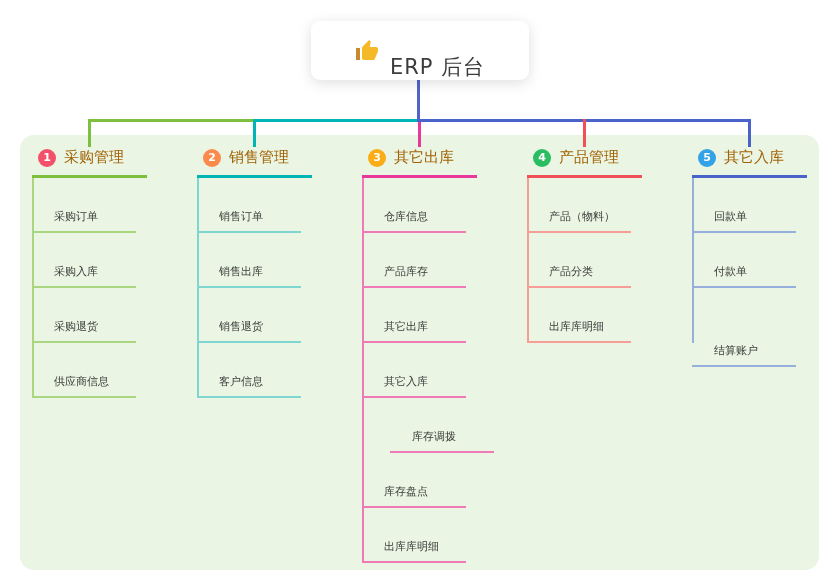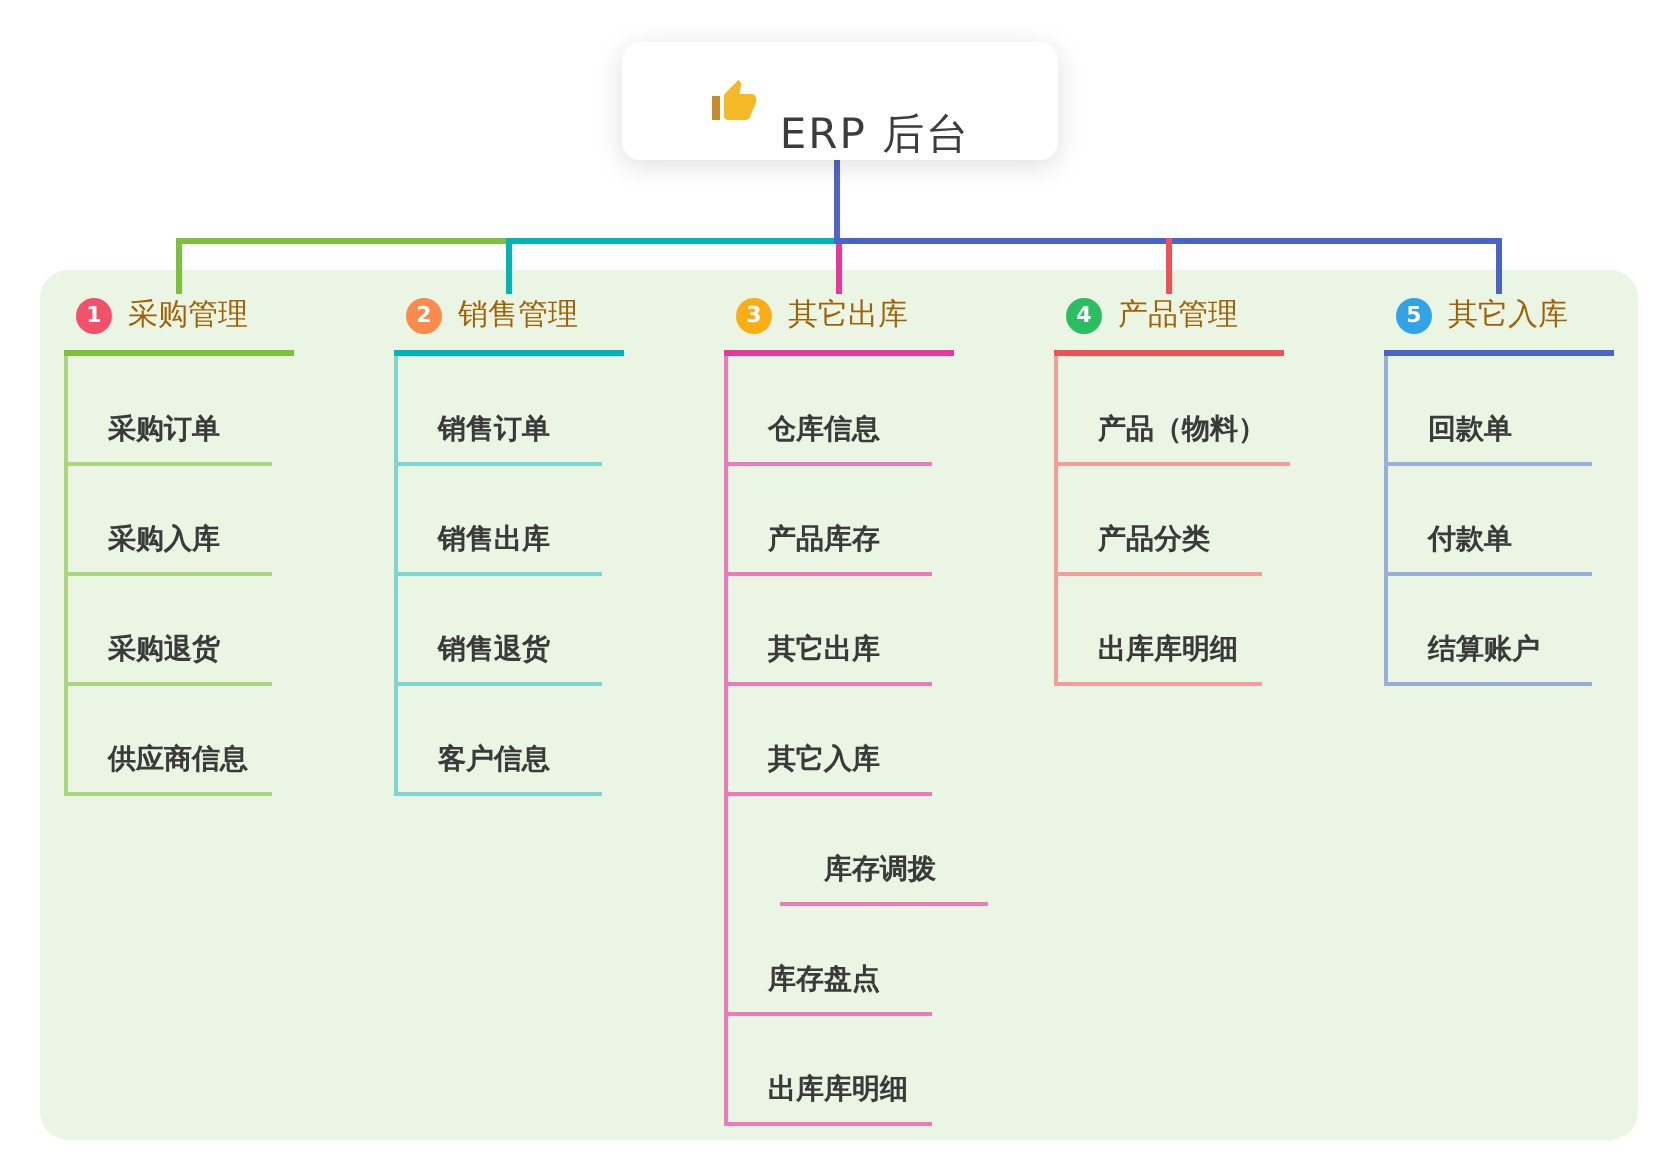--- a/index.html
+++ b/index.html
@@ -33,21 +33,21 @@
   }
   .branch-title-label { font-size:15px; color:#a16207; font-weight:500; white-space:nowrap; }
   .children { position:relative; }
   .trunk { position:absolute; left:0; top:0; width:2px; }
   .child {
     box-sizing:border-box; height:55px; width:max-content; min-width:104px;
     display:flex; align-items:flex-end;
     padding:0 12px 7px 22px; border-bottom:2px solid #ccc;
     position:relative; z-index:2;
   }
-  .child-label { font-size:14px; color:#3a3a3a; white-space:nowrap;font-weight:bold; }
+  .child-label { font-size:11px; color:#3a3a3a; white-space:nowrap; }
 </style>
 </head>
 <body>
 
 <div class="canvas">
 
   <div class="panel" id="panel" style="background: rgb(234, 246, 227);"></div>
 
   <div id="connectors">
       <div class="line" style="left: 417px; top: 80px; width: 3px; height: 41px; background: rgb(81, 101, 200);"></div>
@@ -166,20 +166,20 @@
           <span class="branch-title-label">其它入库</span>
         </div>
         <div class="children">
           <div class="trunk" style="background: rgb(151, 175, 221); height: 165px;"></div>
           <div class="child" style="border-bottom-color: rgb(151, 175, 221);">
             <span class="child-label">回款单</span>
           </div>
           <div class="child" style="border-bottom-color: rgb(151, 175, 221);">
             <span class="child-label">付款单</span>
           </div>
-          <div class="child" style="border-bottom-color: rgb(151, 175, 221);">
+          <div class="child" style="border-bottom-color: rgb(151, 175, 221); margin-top: 24px;">
             <span class="child-label">结算账户</span>
           </div>
         </div>
       </div>
     </div>
 
 </div>
 
 </body></html>

